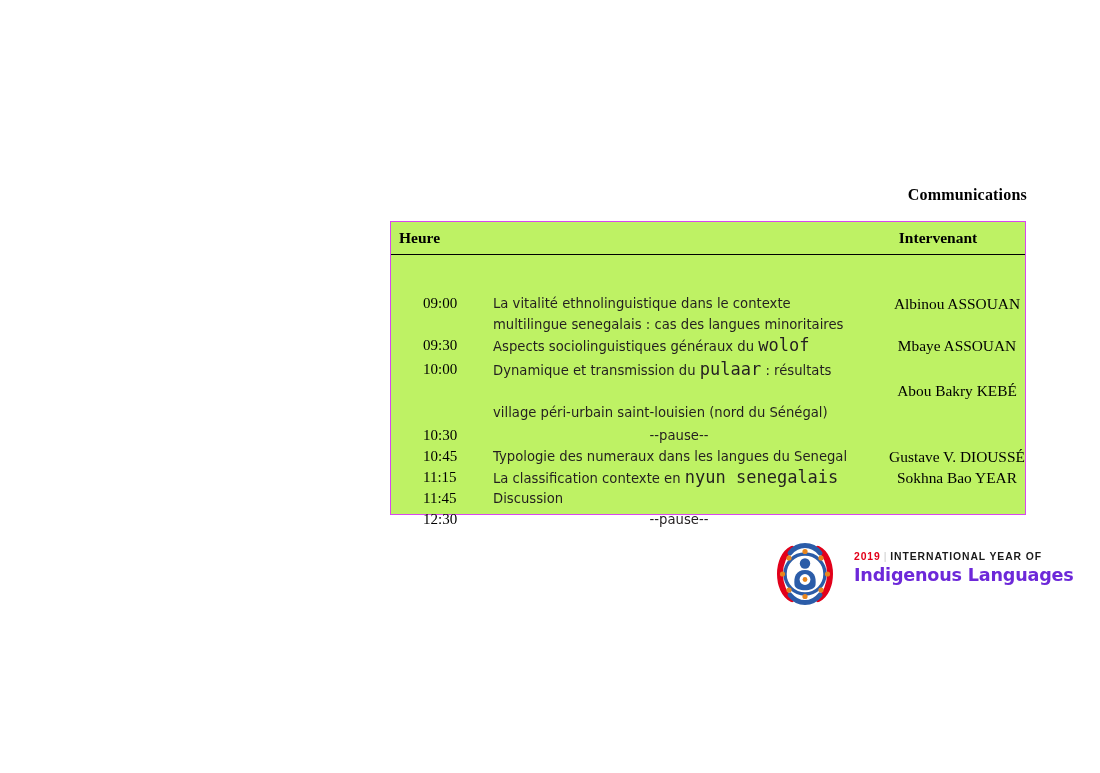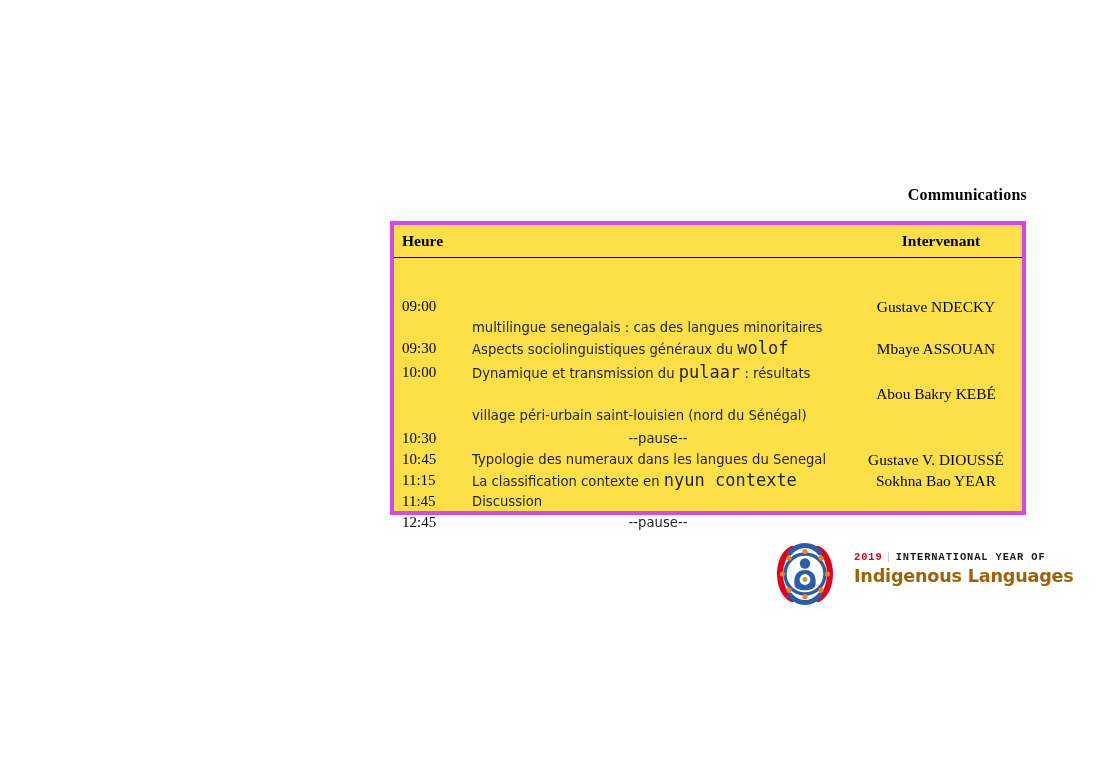--- a/index.html
+++ b/index.html
@@ -29,23 +29,23 @@
     letter-spacing: 0.2px;
   }
 
   
   #schedule-table {
     position: absolute;
     left: 390px;
     top: 221px;
     width: 636px;
     height: 294px;
-    border: 4px solid #d946ef;
+    border: 1px solid #d946ef;
     box-sizing: border-box;
-    background: #fde047;
+    background: #bef264;
   }
 
   .thead {
     position: relative;
     height: 32px;
     border-bottom: 1px solid #000000;
   }
   .th {
     position: absolute;
     top: 7px;
@@ -53,20 +53,21 @@
     font-size: 15.5px;
     font-family: "Liberation Serif", serif;
   }
   .th-heure   { left: 8px; }
   .th-title   { left: 0; width: 636px; text-align: center; }
   .th-speaker { left: 460px; width: 174px; text-align: center; }
 
   .tbody {
     position: relative;
     height: 260px;
+    margin-left: 24px;
   }
 
   .row {
     position: absolute;
     left: 0;
     width: 636px;
   }
   .cell-time {
     position: absolute;
     left: 8px;
@@ -120,40 +121,40 @@
     width: 74px;
     height: 74px;
   }
   #logo-text {
     position: absolute;
     left: 86px;
     top: 14px;
     width: 176px;
   }
   .logo-line1 {
-    font-family: Liberation Mono, monospace;
+    font-family: Liberation Sans, sans-serif;
     font-size: 10.4px;
     font-weight: bold;
     letter-spacing: 0.9px;
     color: #e2001a;
     white-space: nowrap;
   }
   .logo-line1 .sep {
     color: #c8c8c8;
     font-weight: normal;
     padding: 0 3px;
   }
   .logo-line1 .iyil-rest {
     color: #1a1a1a;
   }
   .logo-line2 {
     font-family: "DejaVu Sans", sans-serif;
     font-size: 17.6px;
     font-weight: bold;
-    color: #a16207;
+    color: #6d28d9;
     margin-top: 3px;
     letter-spacing: -0.2px;
     white-space: nowrap;
   }
 </style>
 </head>
 <body>
 
 <div id="doc-title">Communications</div>
 
@@ -162,24 +163,24 @@
   <div class="thead">
     <div class="th th-heure">Heure</div>
     <div class="th th-speaker">Intervenant</div>
   </div>
 
   <div class="tbody">
 
     <div class="row" style="top:38px;">
       <div class="cell-time">09:00</div>
       <div class="cell-title">
-        <br>
+        <span>La vitalité ethnolinguistique dans le contexte</span><br>
         <span>multilingue senegalais : cas des langues minoritaires</span>
       </div>
-      <div class="cell-speaker">Gustave NDECKY</div>
+      <div class="cell-speaker">Albinou ASSOUAN</div>
     </div>
 
     <div class="row" style="top:80px;">
       <div class="cell-time">09:30</div>
       <div class="cell-title">
         <span>Aspects sociolinguistiques généraux du </span><span class="mono">wolof</span><span></span>
       </div>
       <div class="cell-speaker">Mbaye ASSOUAN</div>
     </div>
 
@@ -201,33 +202,33 @@
 
     <div class="row" style="top:191px;">
       <div class="cell-time">10:45</div>
       <div class="cell-title">Typologie des numeraux dans les langues du Senegal</div>
       <div class="cell-speaker">Gustave V. DIOUSSÉ</div>
     </div>
 
     <div class="row" style="top:212px;">
       <div class="cell-time">11:15</div>
       <div class="cell-title">
-        <span>La classification contexte en </span><span class="mono">nyun  contexte</span><span></span>
+        <span>La classification contexte en </span><span class="mono">nyun  senegalais</span><span></span>
       </div>
       <div class="cell-speaker">Sokhna Bao YEAR</div>
     </div>
 
     <div class="row" style="top:233px;">
       <div class="cell-time">11:45</div>
       <div class="cell-title">Discussion</div>
       <div class="cell-speaker"></div>
     </div>
 
     <div class="row" style="top:254px;">
-      <div class="cell-time">12:45</div>
+      <div class="cell-time">12:30</div>
       <div class="cell-title center">--pause--</div>
       <div class="cell-speaker"></div>
     </div>
 
   </div>
 </div>
 
 <div id="iyil-logo">
 
   <div id="logo-mark">

